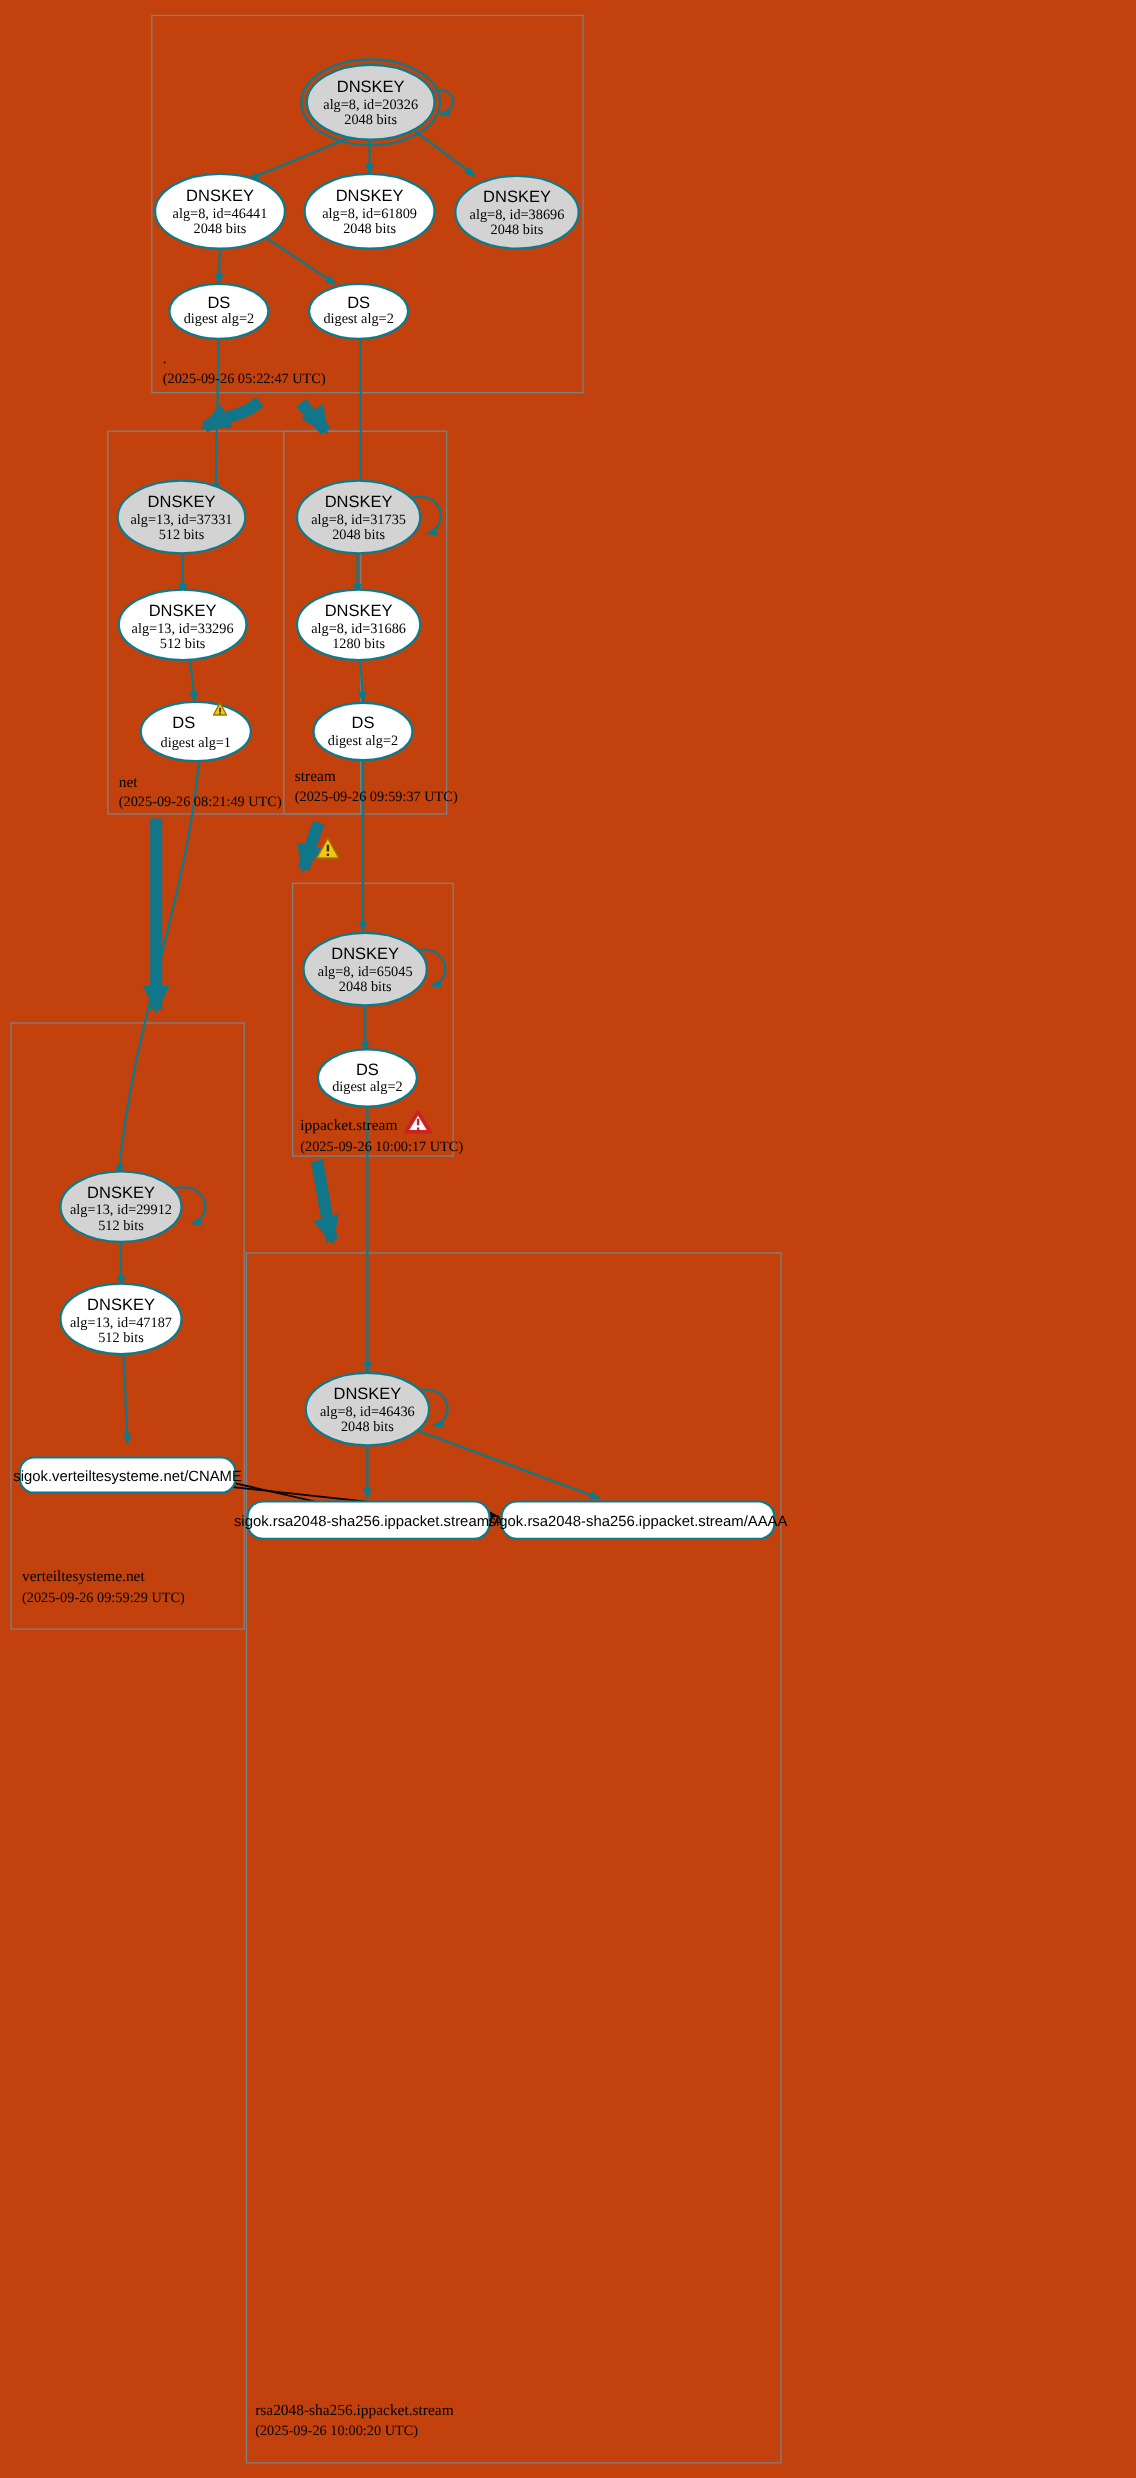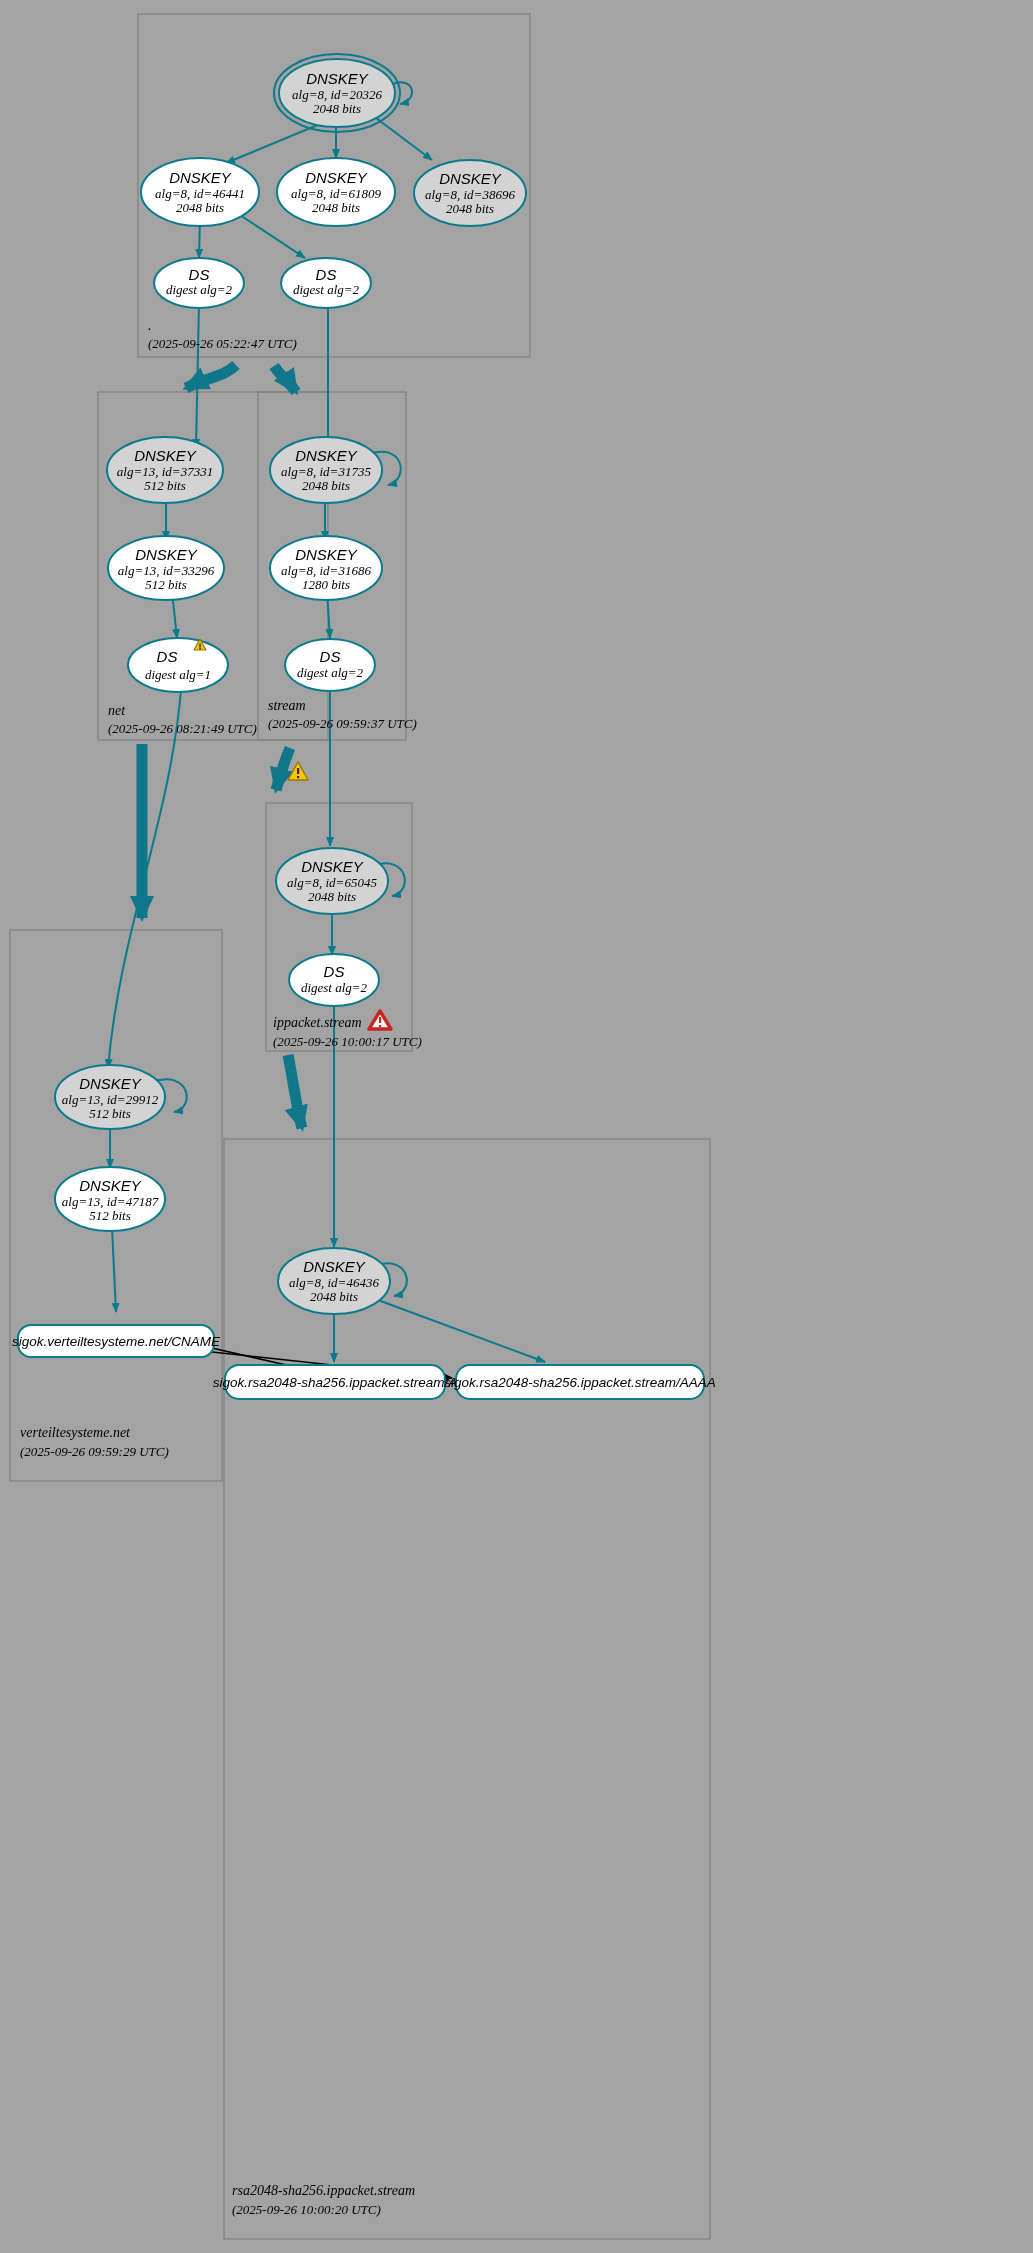--- a/index.html
+++ b/index.html
@@ -1,17 +1,17 @@
 <!DOCTYPE html>
 <html><head>
 <meta charset="utf-8">
 <style>
   html,body{margin:0;padding:0;background:#ffffff;}
   body{font-family:"Liberation Serif",serif;}
-  #stage{position:relative;width:1033px;height:2253px;overflow:hidden;background:#a3a3a3;font-style:italic;}
+  #stage{position:relative;width:1033px;height:2253px;overflow:hidden;background:#c2410c;}
   svg#graph{position:absolute;left:0;top:0;width:1033px;height:2253px;}
 
   .zone-box{fill:none;stroke:#808080;stroke-width:1.2;}
   .edge{fill:none;stroke:#0a7b8c;stroke-width:2;}
   .edge-thick{fill:none;stroke:#10768a;stroke-width:11;stroke-linejoin:round;}
   .node-ell{stroke:#0a7b8c;stroke-width:2;}
   .fill-white{fill:#ffffff;}
   .fill-gray{fill:#d3d3d3;}
   .rrset-rect{fill:#ffffff;stroke:#0a7b8c;stroke-width:2;}
   .blackedge{fill:none;stroke:#000000;stroke-width:1.6;}

